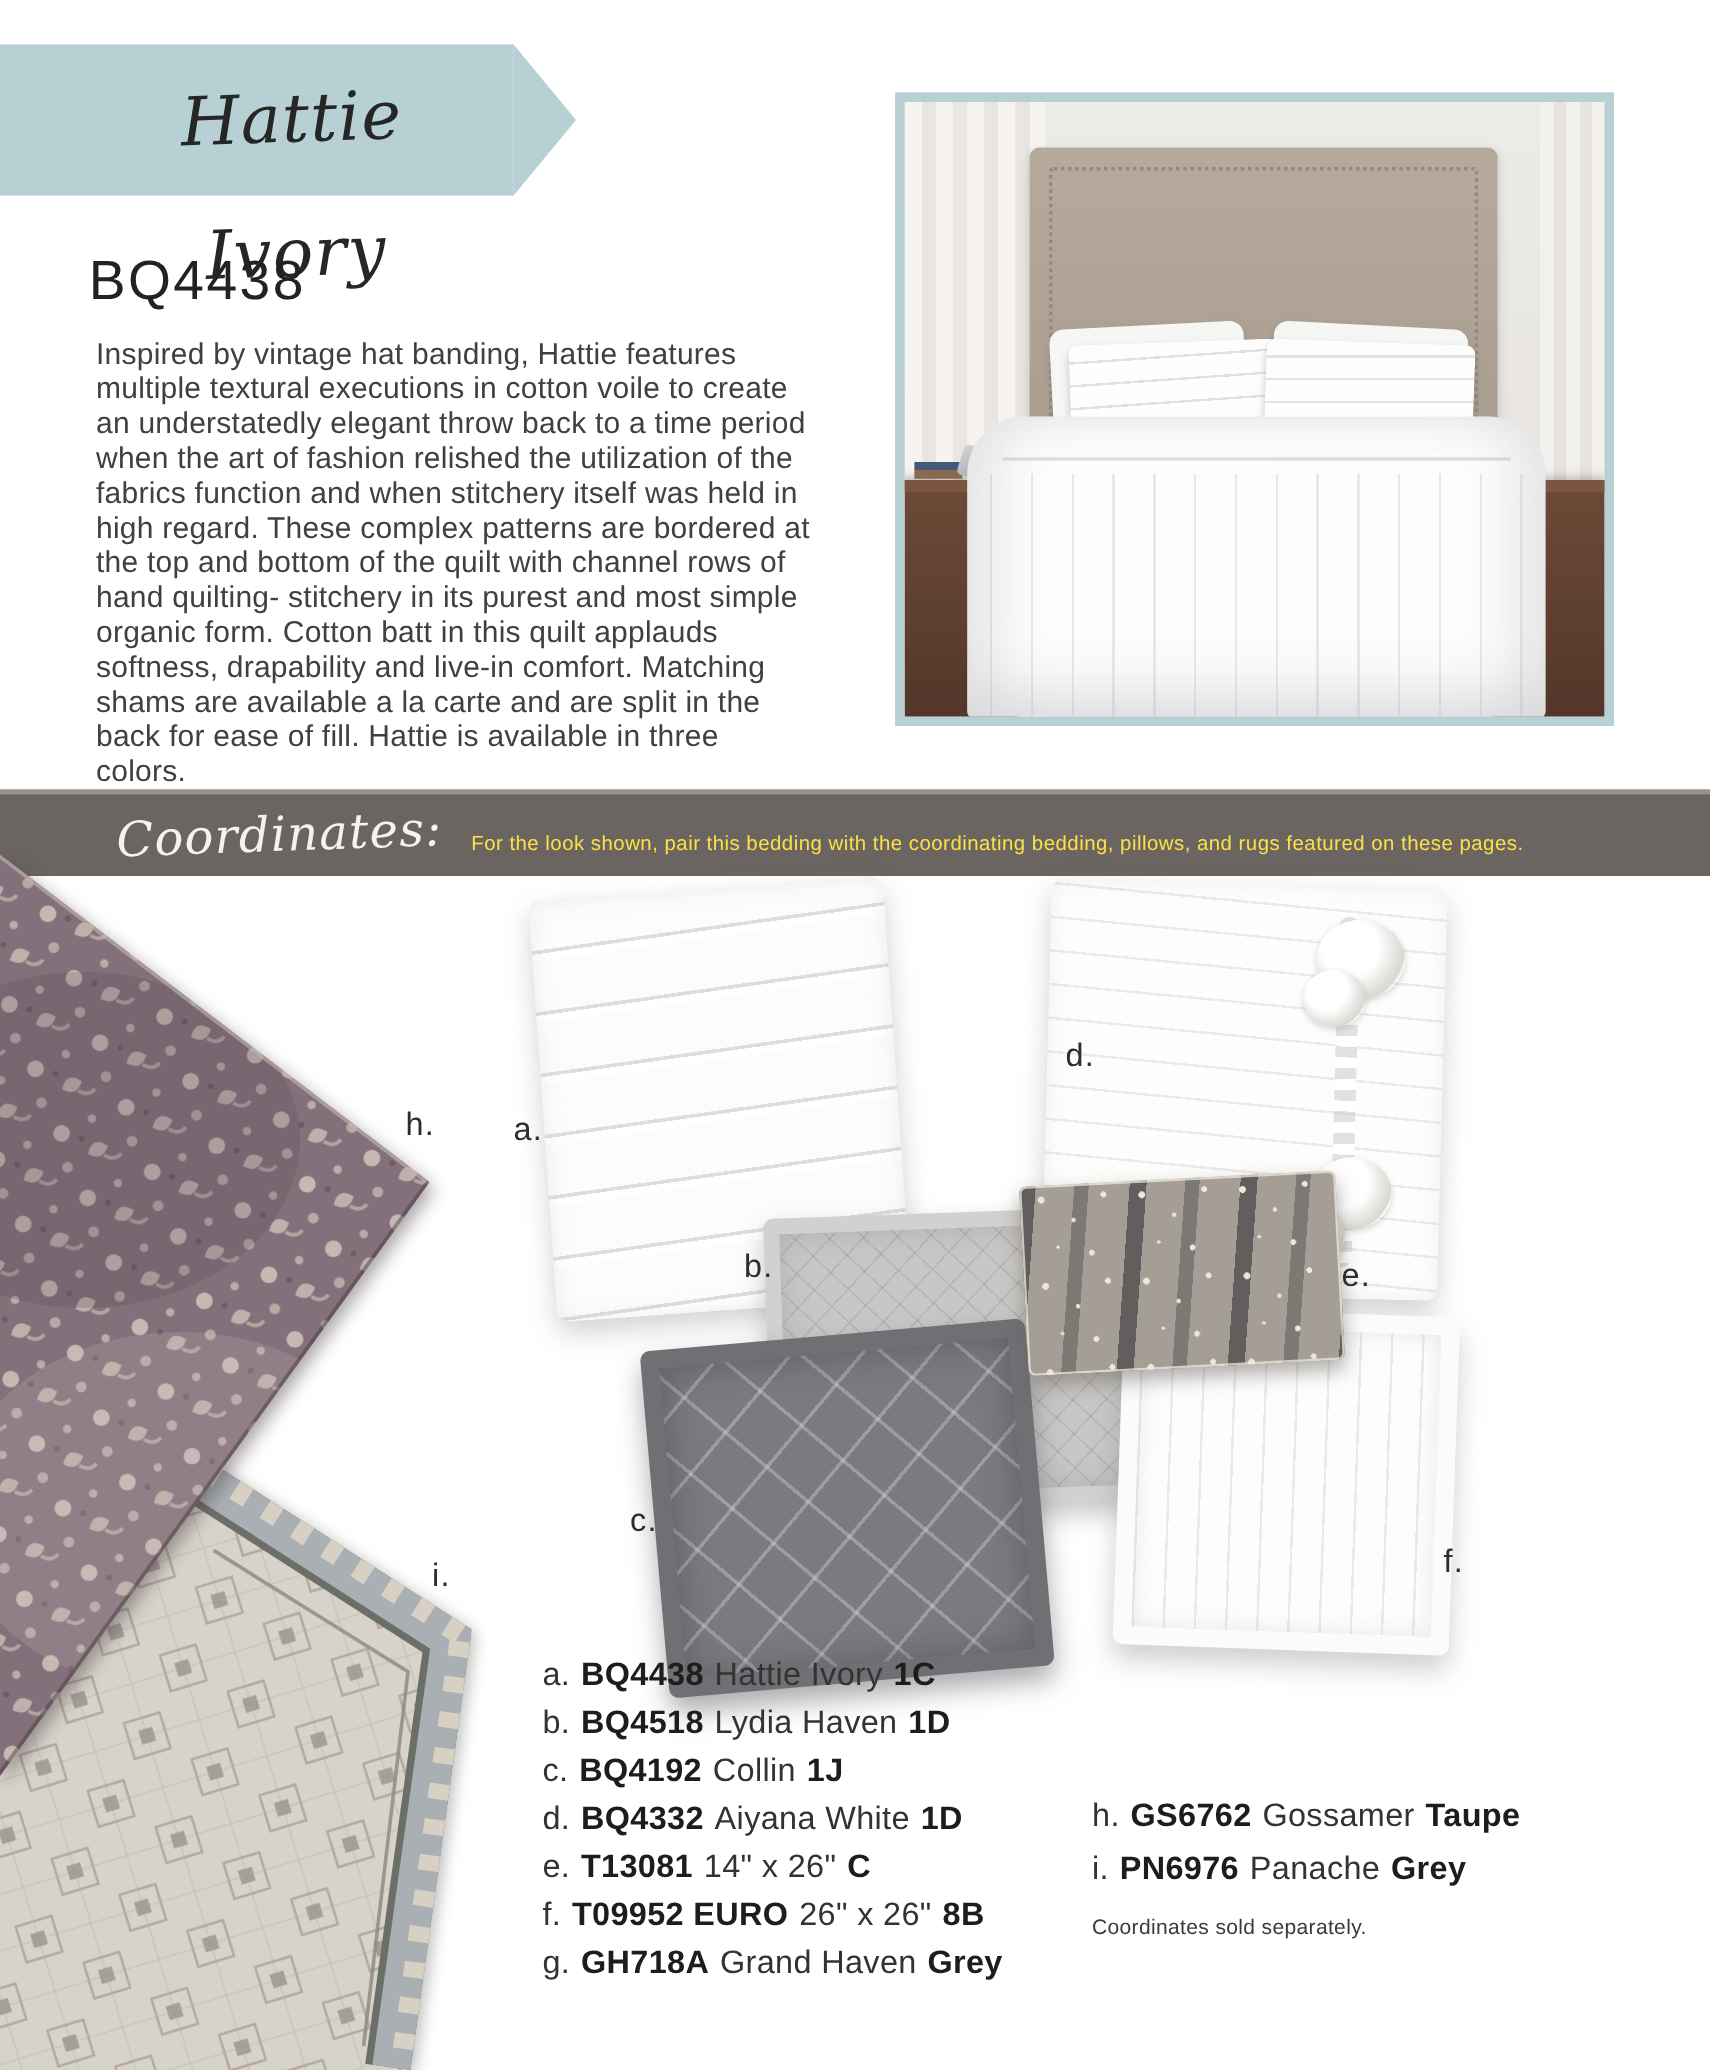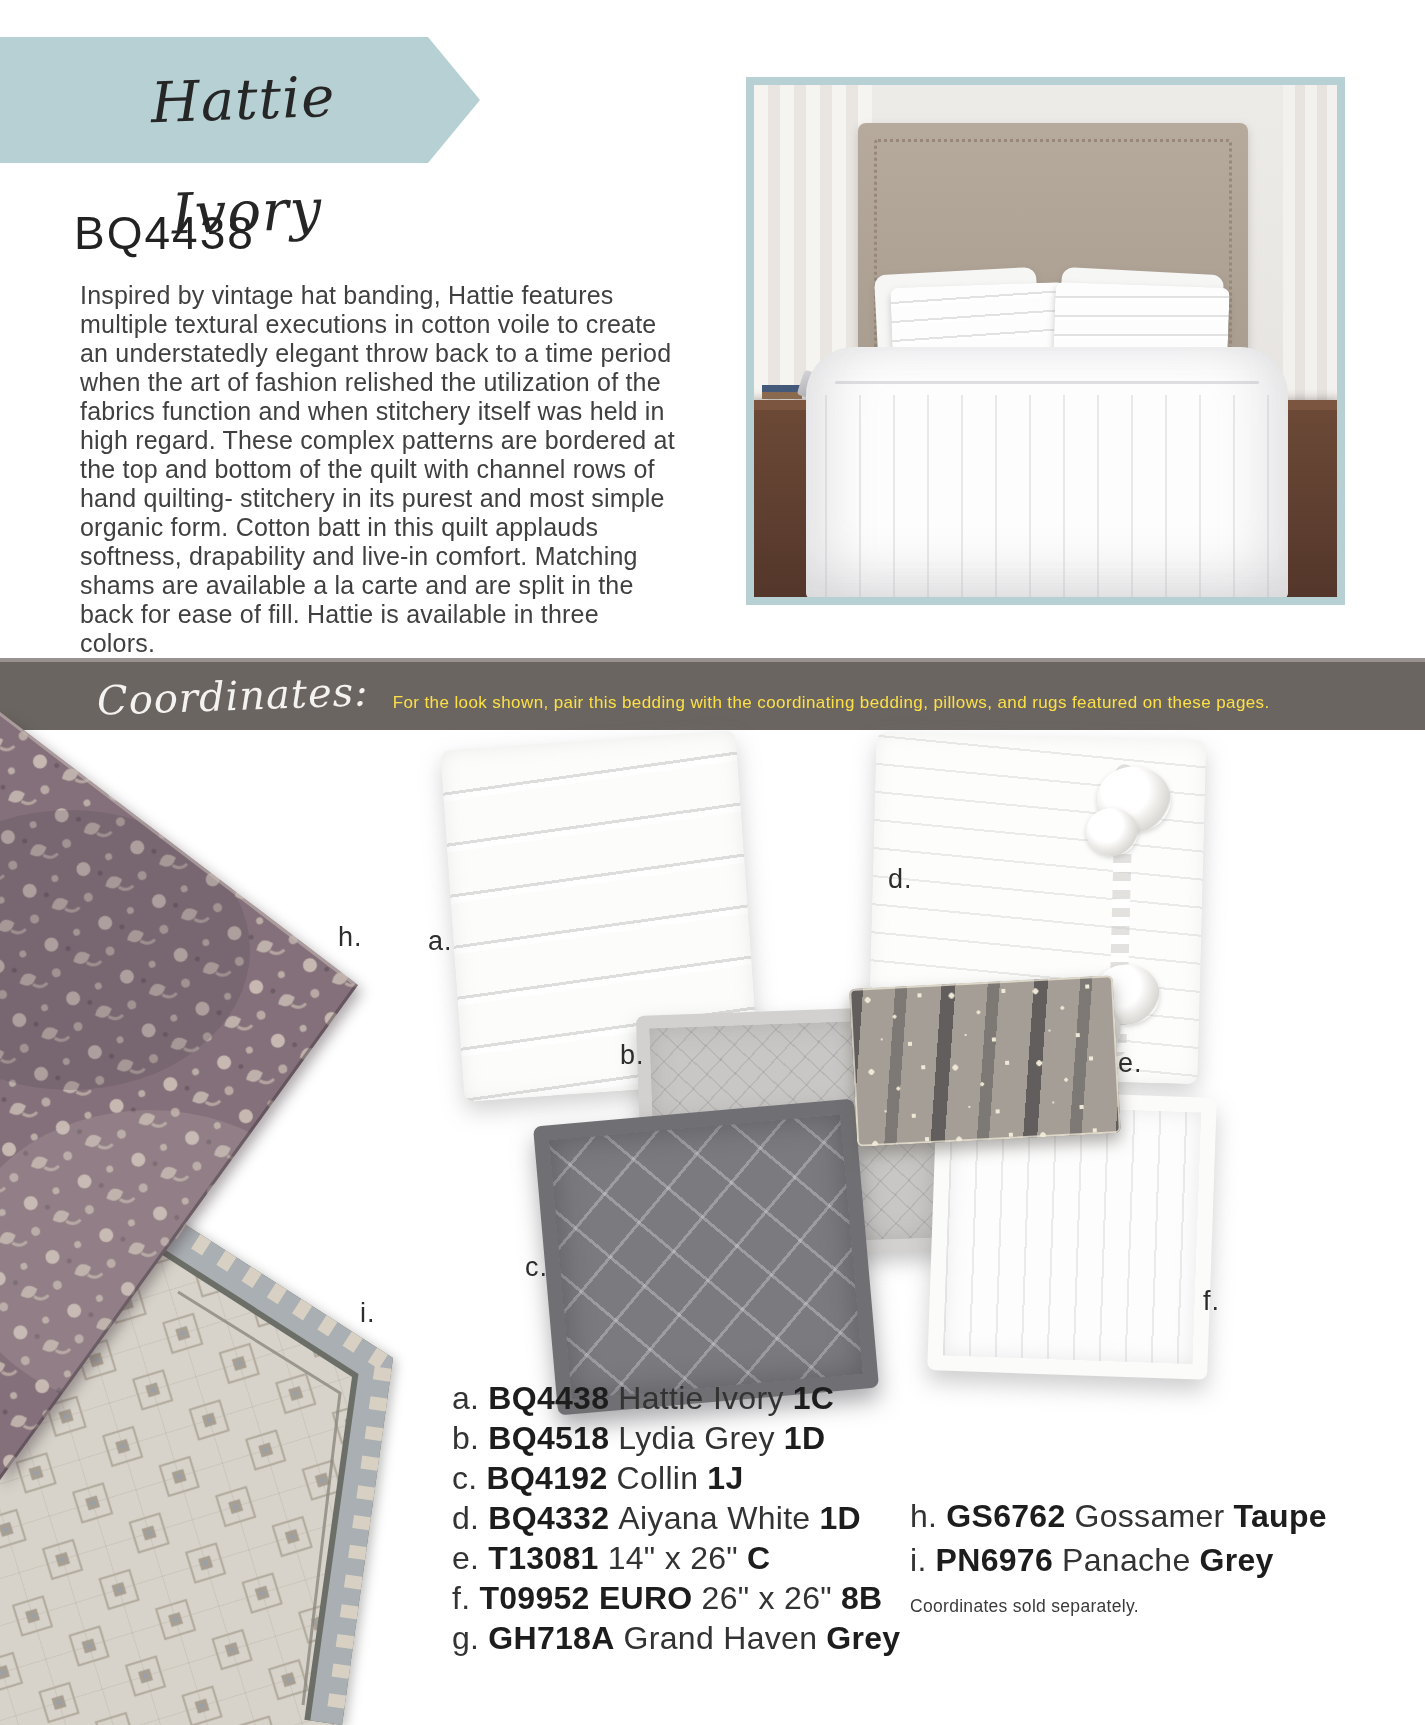--- a/index.html
+++ b/index.html
@@ -116,21 +116,21 @@
   .lbl-d{left:888px;top:864px;}
   .lbl-b{left:620px;top:1040px;}
   .lbl-e{left:1118px;top:1048px;}
   .lbl-c{left:525px;top:1252px;}
   .lbl-f{left:1203px;top:1286px;}
   .lbl-i{left:360px;top:1298px;}
 
   
   .legend-left{position:absolute;left:452px;top:1380px;}
   .legend-right{position:absolute;left:878px;top:1498px;margin-left:32px;}
-  .legend-row{height:40px;font-size:32px;color:#333;white-space:nowrap;letter-spacing:.3px;}
+  .legend-row{height:40px;font-size:27px;color:#333;white-space:nowrap;letter-spacing:.3px;}
   .legend-right .legend-row{height:44px;}
   .legend-row .lt{margin-right:9px;}
   .legend-row .sku{font-weight:bold;margin-right:9px;color:#1d1d1d;}
   .legend-row .nm{margin-right:9px;}
   .legend-row .var{font-weight:bold;color:#1d1d1d;}
   .legend-note{margin-top:10px;font-size:17.5px;color:#3a3a3a;letter-spacing:.3px;}
 </style>
 </head>
 <body>
 
@@ -243,21 +243,21 @@
     <span class="lbl lbl-c">c.</span>
     <span class="lbl lbl-f">f.</span>
     <span class="lbl lbl-i">i.</span>
   </div>
 
   <div class="legend-left">
     <div class="legend-row">
       <span class="lt">a.</span><span class="sku">BQ4438</span><span class="nm">Hattie Ivory</span><span class="var">1C</span>
     </div>
     <div class="legend-row">
-      <span class="lt">b.</span><span class="sku">BQ4518</span><span class="nm">Lydia Grey</span><span class="var">1D</span>
+      <span class="lt">b.</span><span class="sku">BQ4518</span><span class="nm">Lydia Haven</span><span class="var">1D</span>
     </div>
     <div class="legend-row">
       <span class="lt">c.</span><span class="sku">BQ4192</span><span class="nm">Collin</span><span class="var">1J</span>
     </div>
     <div class="legend-row">
       <span class="lt">d.</span><span class="sku">BQ4332</span><span class="nm">Aiyana White</span><span class="var">1D</span>
     </div>
     <div class="legend-row">
       <span class="lt">e.</span><span class="sku">T13081</span><span class="nm">14" x 26"</span><span class="var">C</span>
     </div>

